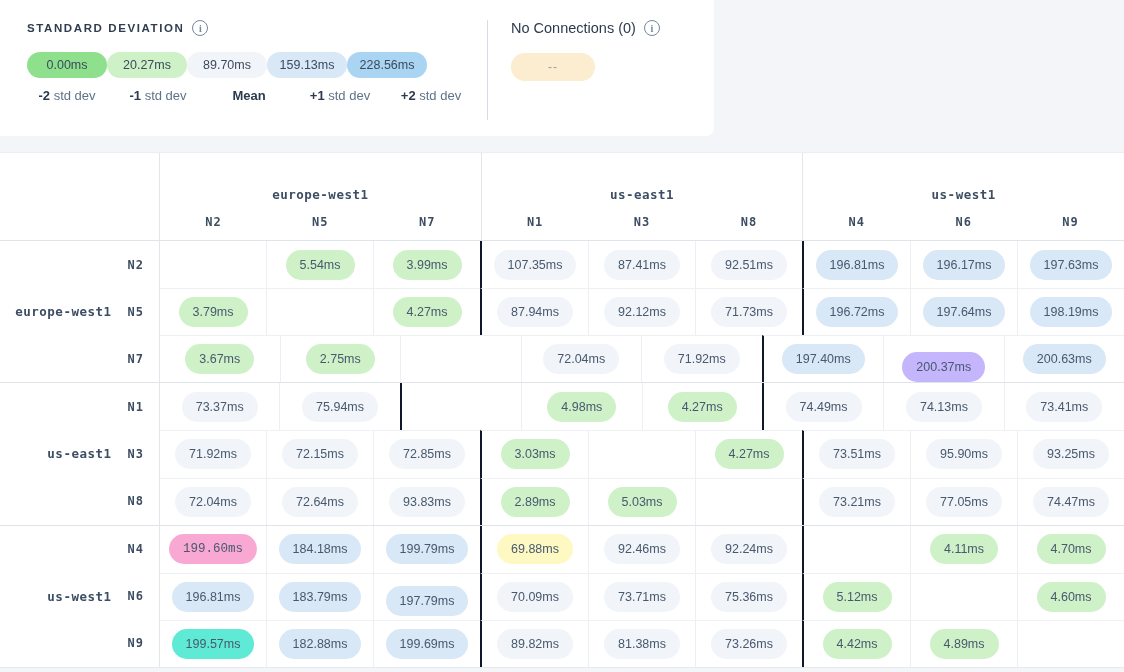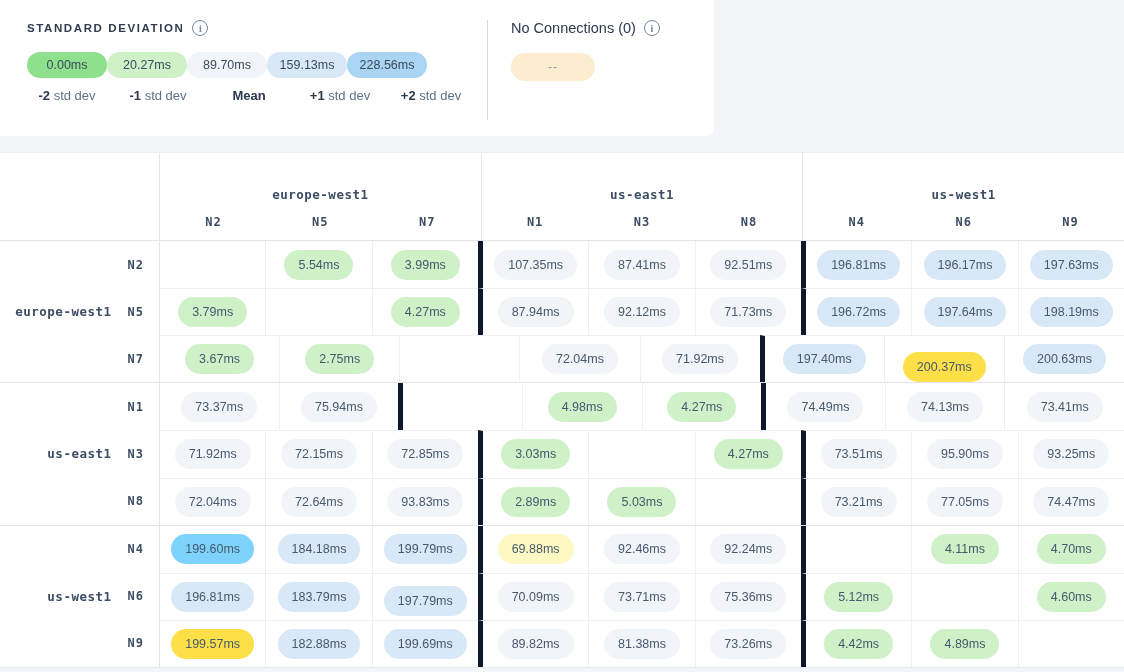--- a/index.html
+++ b/index.html
@@ -80,21 +80,21 @@
   .label-cell {
     width:160px; display:flex; align-items:center; justify-content:flex-end;
     gap:16px; padding-right:15px; border-right:1px solid #e2e6ec;
   }
   .row-region { font-size:12.5px; letter-spacing:0.5px; }
   .row-node { font-size:12px; letter-spacing:1px; }
   .m-cell {
     flex:1; display:flex; align-items:center; justify-content:center;
   }
   .m-cell.sep { border-left:1px solid #edeff4; }
-  .m-cell.group-col { border-left:5px solid #0f172a; }
+  .m-cell.group-col { border-left:2px solid #0f172a; }
   .m-row.inner .m-cell { border-top:1px solid #eef0f4; }
   .cell-pill {
     padding:8px 14px; min-width:58px; text-align:center;
     border-radius:16px; font-size:12.5px; color:#48596e; cursor:pointer;
   }
 </style>
 </head>
 <body>
 
 <div class="legend-card">
@@ -234,21 +234,21 @@
         <div class="m-cell sep">
           <span class="cell-pill" style="background: rgb(241, 244, 249);">72.04ms</span>
         </div>
         <div class="m-cell sep">
           <span class="cell-pill" style="background: rgb(241, 244, 249);">71.92ms</span>
         </div>
         <div class="m-cell group-col">
           <span class="cell-pill" style="background: rgb(216, 232, 247);">197.40ms</span>
         </div>
         <div class="m-cell sep">
-          <span class="cell-pill" style="background: #fde047; margin-top: 15px;">200.37ms</span>
+          <span class="cell-pill" style="background: #c4b5fd; margin-top: 15px;">200.37ms</span>
         </div>
         <div class="m-cell sep">
           <span class="cell-pill" style="background: rgb(216, 232, 247);">200.63ms</span>
         </div>
       </div>
       <div class="m-row group-start">
         <div class="label-cell">
           <span class="row-node mono">N1</span>
         </div>
         <div class="m-cell">
@@ -333,21 +333,21 @@
         </div>
         <div class="m-cell sep">
           <span class="cell-pill" style="background: rgb(241, 244, 249);">74.47ms</span>
         </div>
       </div>
       <div class="m-row group-start">
         <div class="label-cell">
           <span class="row-node mono">N4</span>
         </div>
         <div class="m-cell">
-          <span class="cell-pill" style="background: #7dd3fc;">199.60ms</span>
+          <span class="cell-pill" style="background: #f9a8d4; font-family: Liberation Mono, monospace;">199.60ms</span>
         </div>
         <div class="m-cell sep">
           <span class="cell-pill" style="background: rgb(216, 232, 247);">184.18ms</span>
         </div>
         <div class="m-cell sep">
           <span class="cell-pill" style="background: rgb(216, 232, 247);">199.79ms</span>
         </div>
         <div class="m-cell group-col">
           <span class="cell-pill" style="background: #fef9c3;">69.88ms</span>
         </div>
@@ -394,21 +394,21 @@
         <div class="m-cell sep"></div>
         <div class="m-cell sep">
           <span class="cell-pill" style="background: rgb(207, 241, 200);">4.60ms</span>
         </div>
       </div>
       <div class="m-row inner">
         <div class="label-cell">
           <span class="row-node mono">N9</span>
         </div>
         <div class="m-cell">
-          <span class="cell-pill" style="background: #fde047;">199.57ms</span>
+          <span class="cell-pill" style="background: #5eead4;">199.57ms</span>
         </div>
         <div class="m-cell sep">
           <span class="cell-pill" style="background: rgb(216, 232, 247);">182.88ms</span>
         </div>
         <div class="m-cell sep">
           <span class="cell-pill" style="background: rgb(216, 232, 247);">199.69ms</span>
         </div>
         <div class="m-cell group-col">
           <span class="cell-pill" style="background: rgb(241, 244, 249);">89.82ms</span>
         </div>

